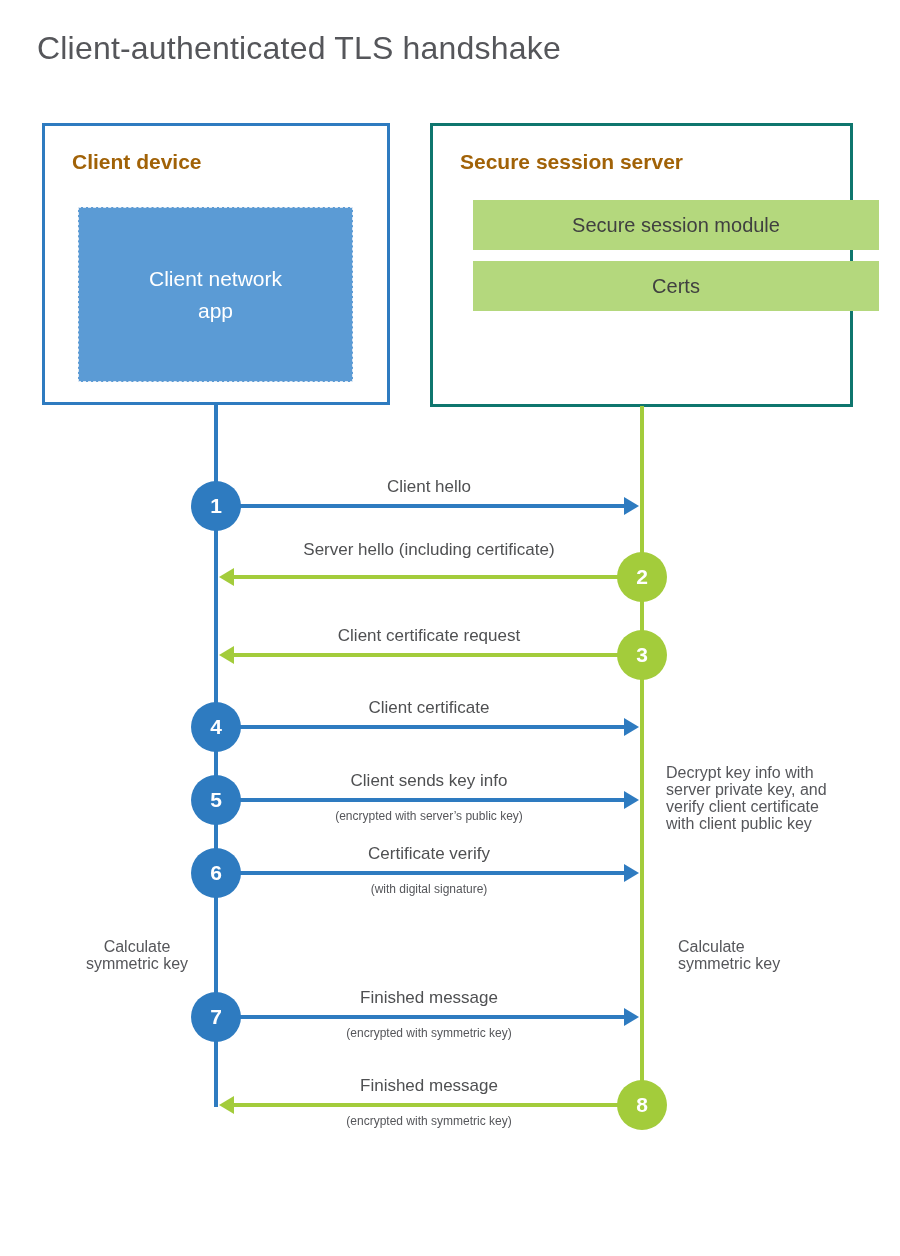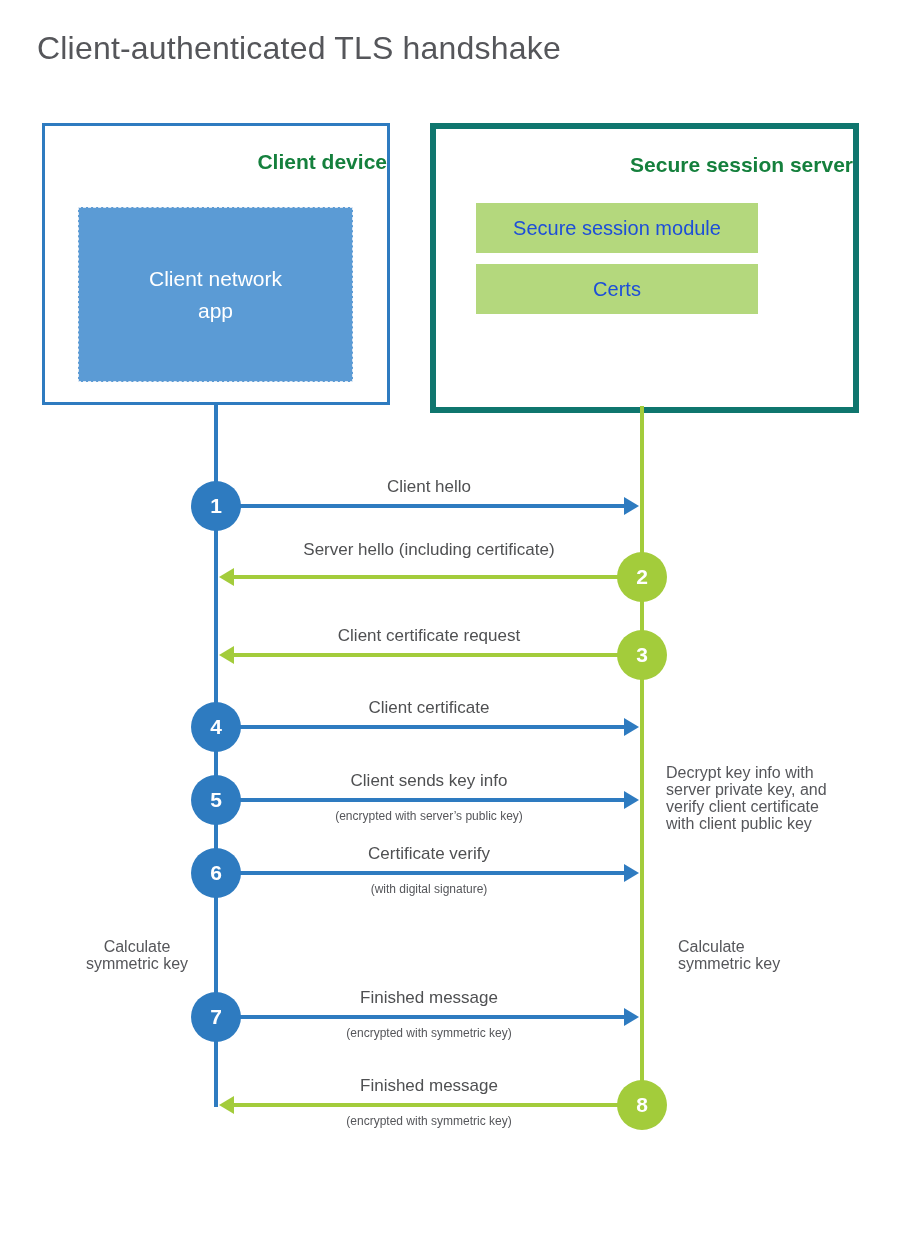--- a/index.html
+++ b/index.html
@@ -11,35 +11,35 @@
     position:absolute; left:37px; top:30px; margin:0;
     font-size:32px; font-weight:300; color:#55565a; letter-spacing:.2px;
   }
   
   .client-box {
     position:absolute; left:42px; top:123px; width:342px; height:276px;
     border:3px solid #2e7bc0; background:#fff;
   }
   .server-box {
     position:absolute; left:430px; top:123px; width:417px; height:278px;
-    border:6px solid #0f766e; background:#fff;
+    border:3px solid #0f766e; background:#fff;
   }
   .box-title {
-    text-align:right; margin-top:24px;
-    font-size:21px; font-weight:bold; color:#15803d;
+    text-align:left; margin-top:24px;
+    font-size:21px; font-weight:bold; color:#a16207;margin-left:27px;
   }
   .app-box {
     position:absolute; left:33px; top:73px; width:275px; height:175px;
     background:#5b9bd5; border:1px dashed #dde8f4; box-sizing:border-box;
     display:flex; align-items:center; justify-content:center;
     color:#fff; font-size:21px; text-align:center; white-space:pre-line; line-height:1.5;margin-top:8px;
   }
   .bar {
-    position:absolute; left:40px; width:282px; height:50px;
-    background:#b4d87d; color:#1d4ed8; font-size:20px;
+    position:absolute; left:40px; width:406px; height:50px;
+    background:#b4d87d; color:#404040; font-size:20px;
     text-align:center; line-height:50px;
   }
   .bar1 { top:74px; } .bar2 { top:135px; } .bar3 { top:196px; }
   
   .lifeline { position:absolute; width:4px; z-index:1; }
   .lifeline.blue  { left:214px; top:404px; height:703px; background:#2e7bc0; }
   .lifeline.green { left:640px; top:406px; height:701px; background:#a3cc3b; }
   
   .arrow { position:absolute; height:4px; z-index:2; }
   .arrow.blue  { background:#2e7bc0; color:#2e7bc0; }

